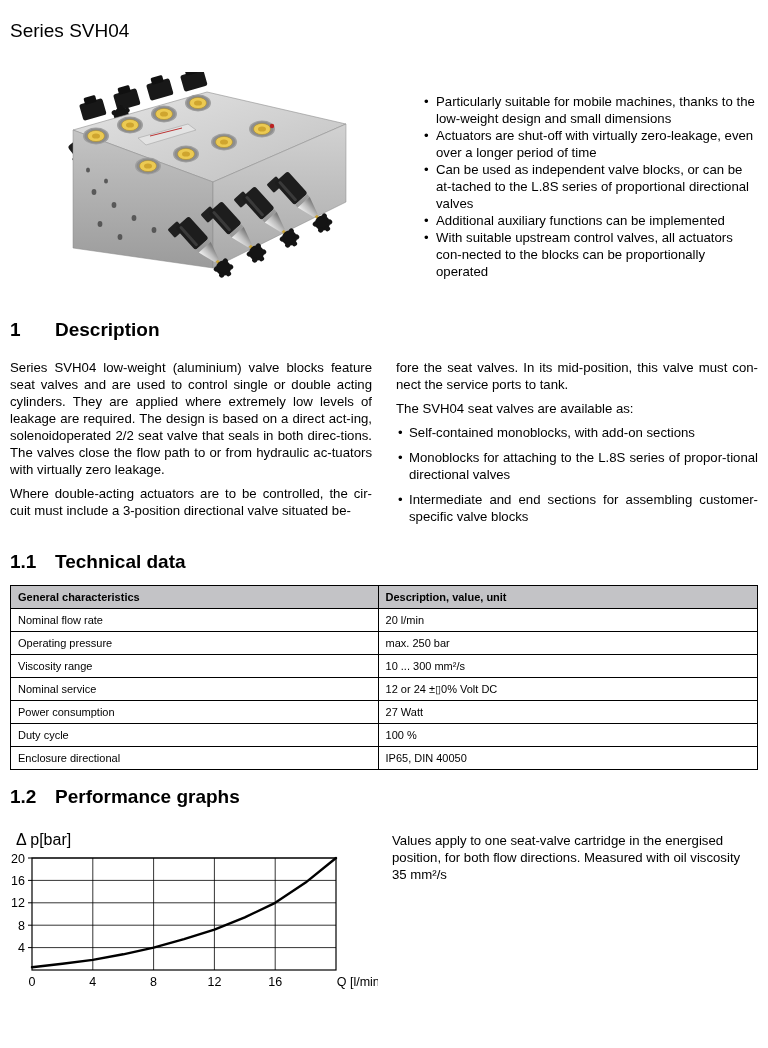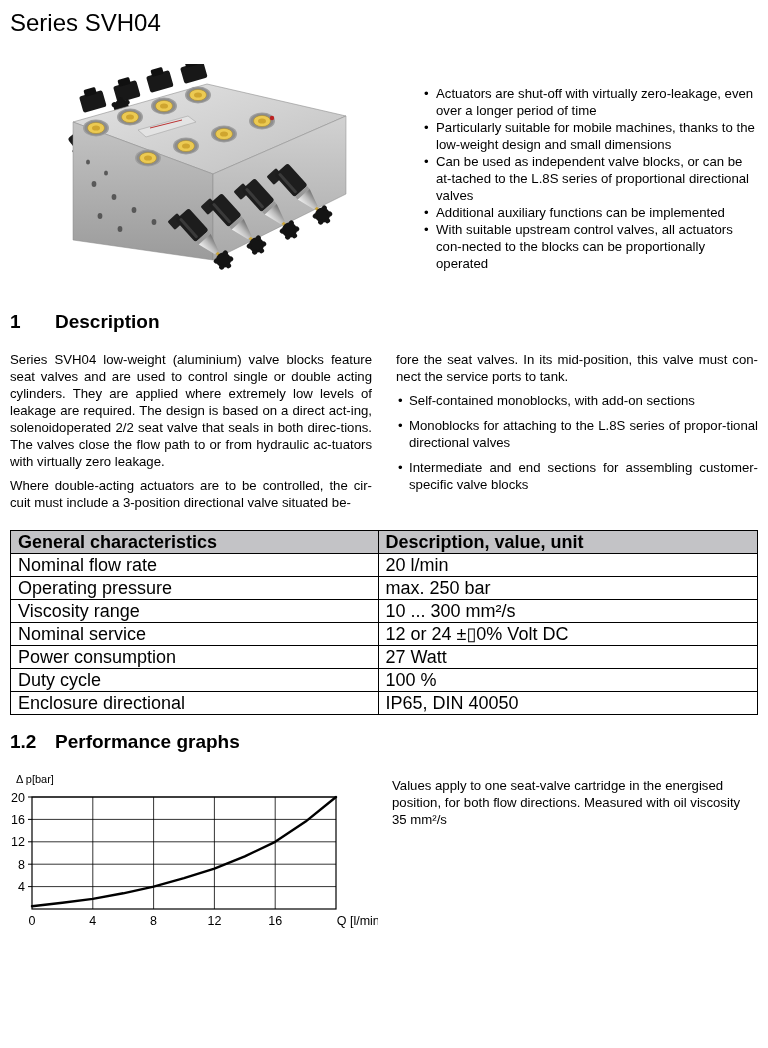--- a/index.html
+++ b/index.html
@@ -1,49 +1,49 @@
 <!DOCTYPE html>
 <html><head>
 <meta charset="utf-8">
 <style>
   html,body{margin:0;padding:0;background:#fff;}
   body{width:768px;height:1048px;font-family:"Liberation Sans",sans-serif;color:#000;overflow:hidden;}
   .page{padding:8px 10px 0 10px;}
 
   .title{font-size:29px;font-weight:bold;line-height:34px;margin:2px 0 0 0;}
-  .subtitle{font-size:24px;line-height:22px;margin-top:4px;}
+  .subtitle{font-size:19px;line-height:22px;margin-top:12px;}
 
   .top-row{display:flex;margin-top:30px;}
   .photo-wrap{width:368px;height:212px;flex:0 0 auto;}
   .features{width:378px;margin-left:6px;padding-top:8px;font-size:13.2px;line-height:17px;}
   .features li{list-style:none;position:relative;padding-left:12px;}
   .features li::before{content:"\2022";position:absolute;left:0;top:0;}
 
   .sec{display:flex;font-size:19px;font-weight:bold;line-height:22px;}
   .sec .num{width:45px;flex:0 0 auto;}
   .sec-1{margin-top:26px;}
   .sec-11{margin-top:18px;}
   .sec-12{margin-top:16px;}
 
   .cols{display:flex;gap:24px;margin-top:18px;font-size:13.2px;line-height:17px;text-align:justify;}
   .col{flex:1;}
   .col p{margin:0 0 7px 0;}
   .col ul{margin:2px 0 0 0;padding:0;}
   .col li{list-style:none;position:relative;padding-left:13px;margin-bottom:8px;}
   .col li::before{content:"\2022";position:absolute;left:2px;top:0;}
 
-  table.tech{width:748px;border-collapse:collapse;margin-top:12px;font-size:18px;table-layout:fixed;}
+  table.tech{width:748px;border-collapse:collapse;margin-top:12px;font-size:11px;table-layout:fixed;}
   table.tech th,table.tech td{border:1px solid #000;padding:3px 5px 3px 7px;text-align:left;line-height:16px;}
   table.tech th{background:#c3c3c6;font-weight:bold;}
   .c1{width:49.2%;}
   .c2{width:50.8%;}
 
   .perf-row{display:flex;margin-top:12px;}
   .chart-wrap{width:372px;flex:0 0 auto;}
-  .ylabel{font-size:11px;line-height:16px;margin:6px 0 2px 6px;}
+  .ylabel{font-size:16px;line-height:16px;margin:12px 0 2px 6px;}
   .note{width:372px;margin-left:10px;padding-top:12px;font-size:13.2px;line-height:17px;}
   svg text{font-family:"Liberation Sans",sans-serif;}
 </style>
 </head>
 <body>
 
 <div class="page">
 
   <div class="subtitle">Series SVH04</div>
 
@@ -142,48 +142,53 @@
         <g transform="translate(238,120) rotate(-42)">
             <use href="#sol"></use>
           </g>
         <g transform="translate(271,105) rotate(-42)">
             <use href="#sol"></use>
           </g>
       </svg>
     </div>
 
     <ul class="features">
+      <li>Particularly suitable for mobile machines, thanks to the low-weight design and small dimensions</li>
       <li>Actuators are shut-off with virtually zero-leakage, even over a longer period of time</li>
-      <li>Particularly suitable for mobile machines, thanks to the low-weight design and small dimensions</li>
       <li>Can be used as independent valve blocks, or can be at-tached to the L.8S series of proportional directional valves</li>
       <li>Additional auxiliary functions can be implemented</li>
       <li>With suitable upstream control valves, all actuators con-nected to the blocks can be proportionally operated</li>
     </ul>
   </div>
 
   <div class="sec sec-1">
     <span class="num">1</span>
     <span>Description</span>
   </div>
 
   <div class="cols">
     <div class="col">
       <p>Series SVH04 low-weight (aluminium) valve blocks feature seat valves and are used to control single or double acting cylinders. They are applied where extremely low levels of leakage are required. The design is based on a direct act-ing, solenoidoperated 2/2 seat valve that seals in both direc-tions. The valves close the flow path to or from hydraulic ac-tuators with virtually zero leakage.</p>
       <p>Where double-acting actuators are to be controlled, the cir-cuit must include a 3-position directional valve situated be-</p>
     </div>
     <div class="col">
       <p>fore the seat valves. In its mid-position, this valve must con-nect the service ports to tank.</p>
+      <p>The SVH04 seat valves are available as:</p>
       <ul>
         <li>Self-contained monoblocks, with add-on sections</li>
         <li>Monoblocks for attaching to the L.8S series of propor-tional directional valves</li>
         <li>Intermediate and end sections for assembling customer-specific valve blocks</li>
       </ul>
     </div>
   </div>
 
+  <div class="sec sec-11">
+    <span class="num">1.1</span>
+    <span>Technical data</span>
+  </div>
 
   <table class="tech">
     <colgroup>
         <col class="c1">
         <col class="c2">
       </colgroup>
     <tbody>
         <tr>
       <th>General characteristics</th>
       <th>Description, value, unit</th>

